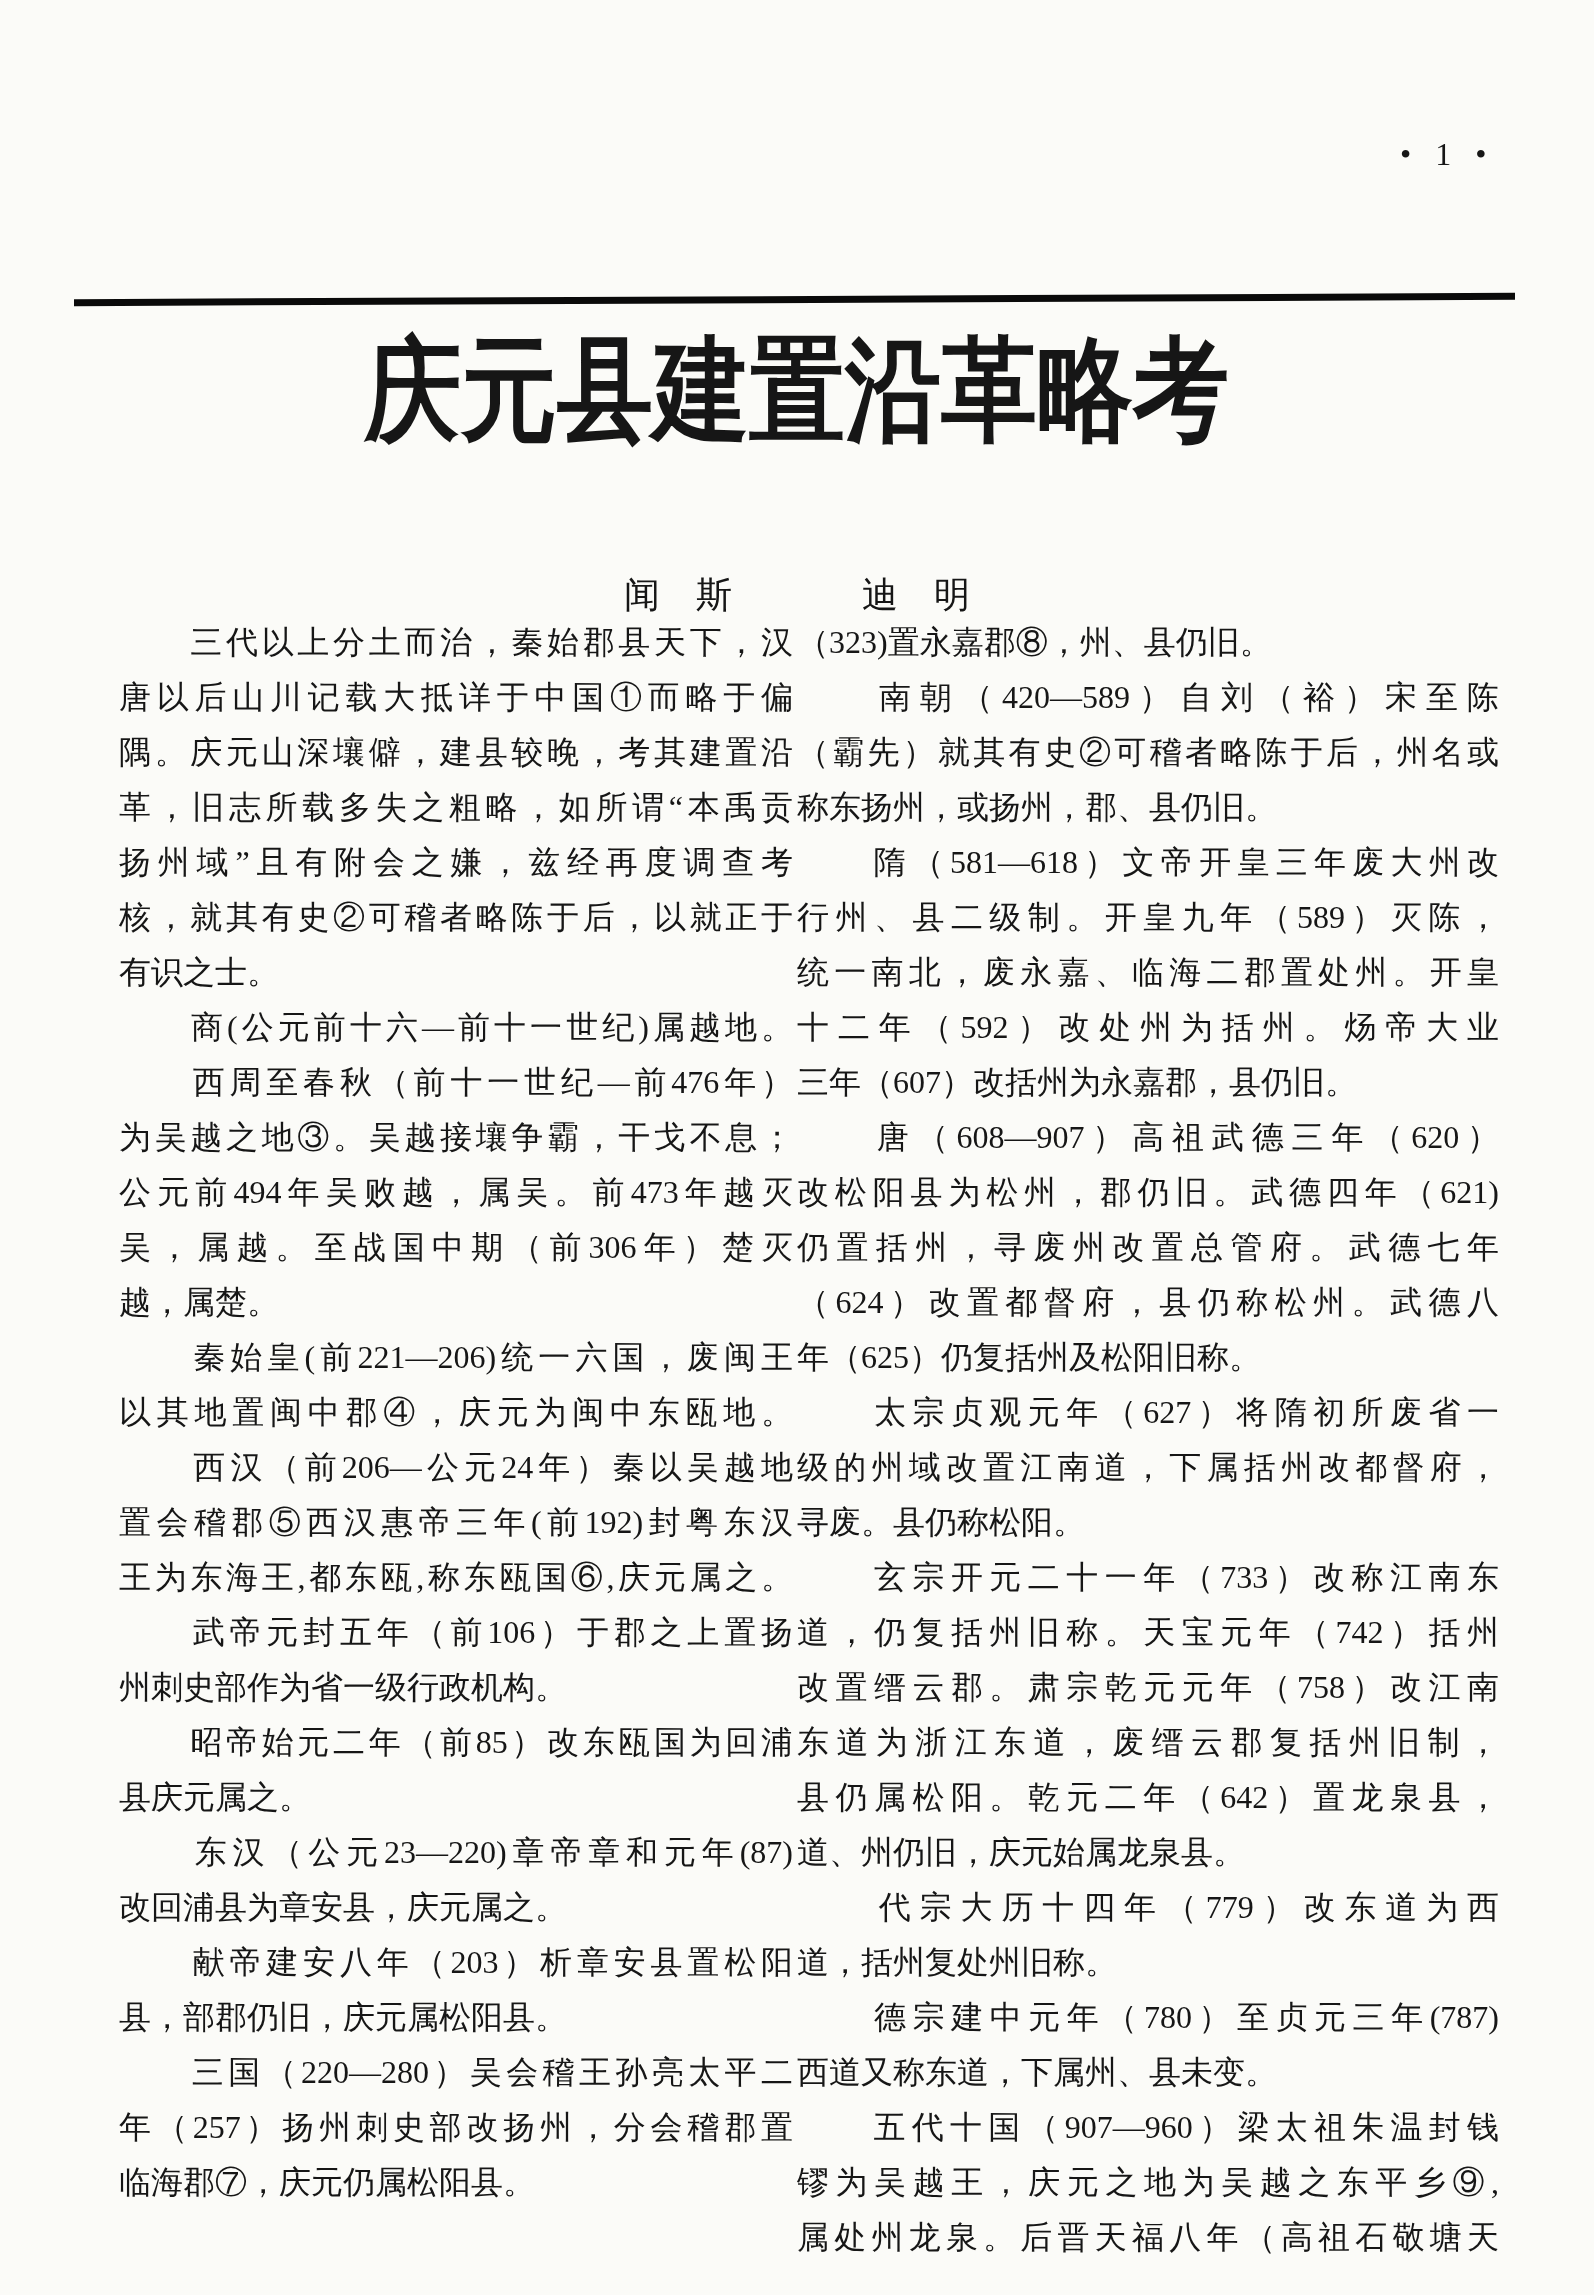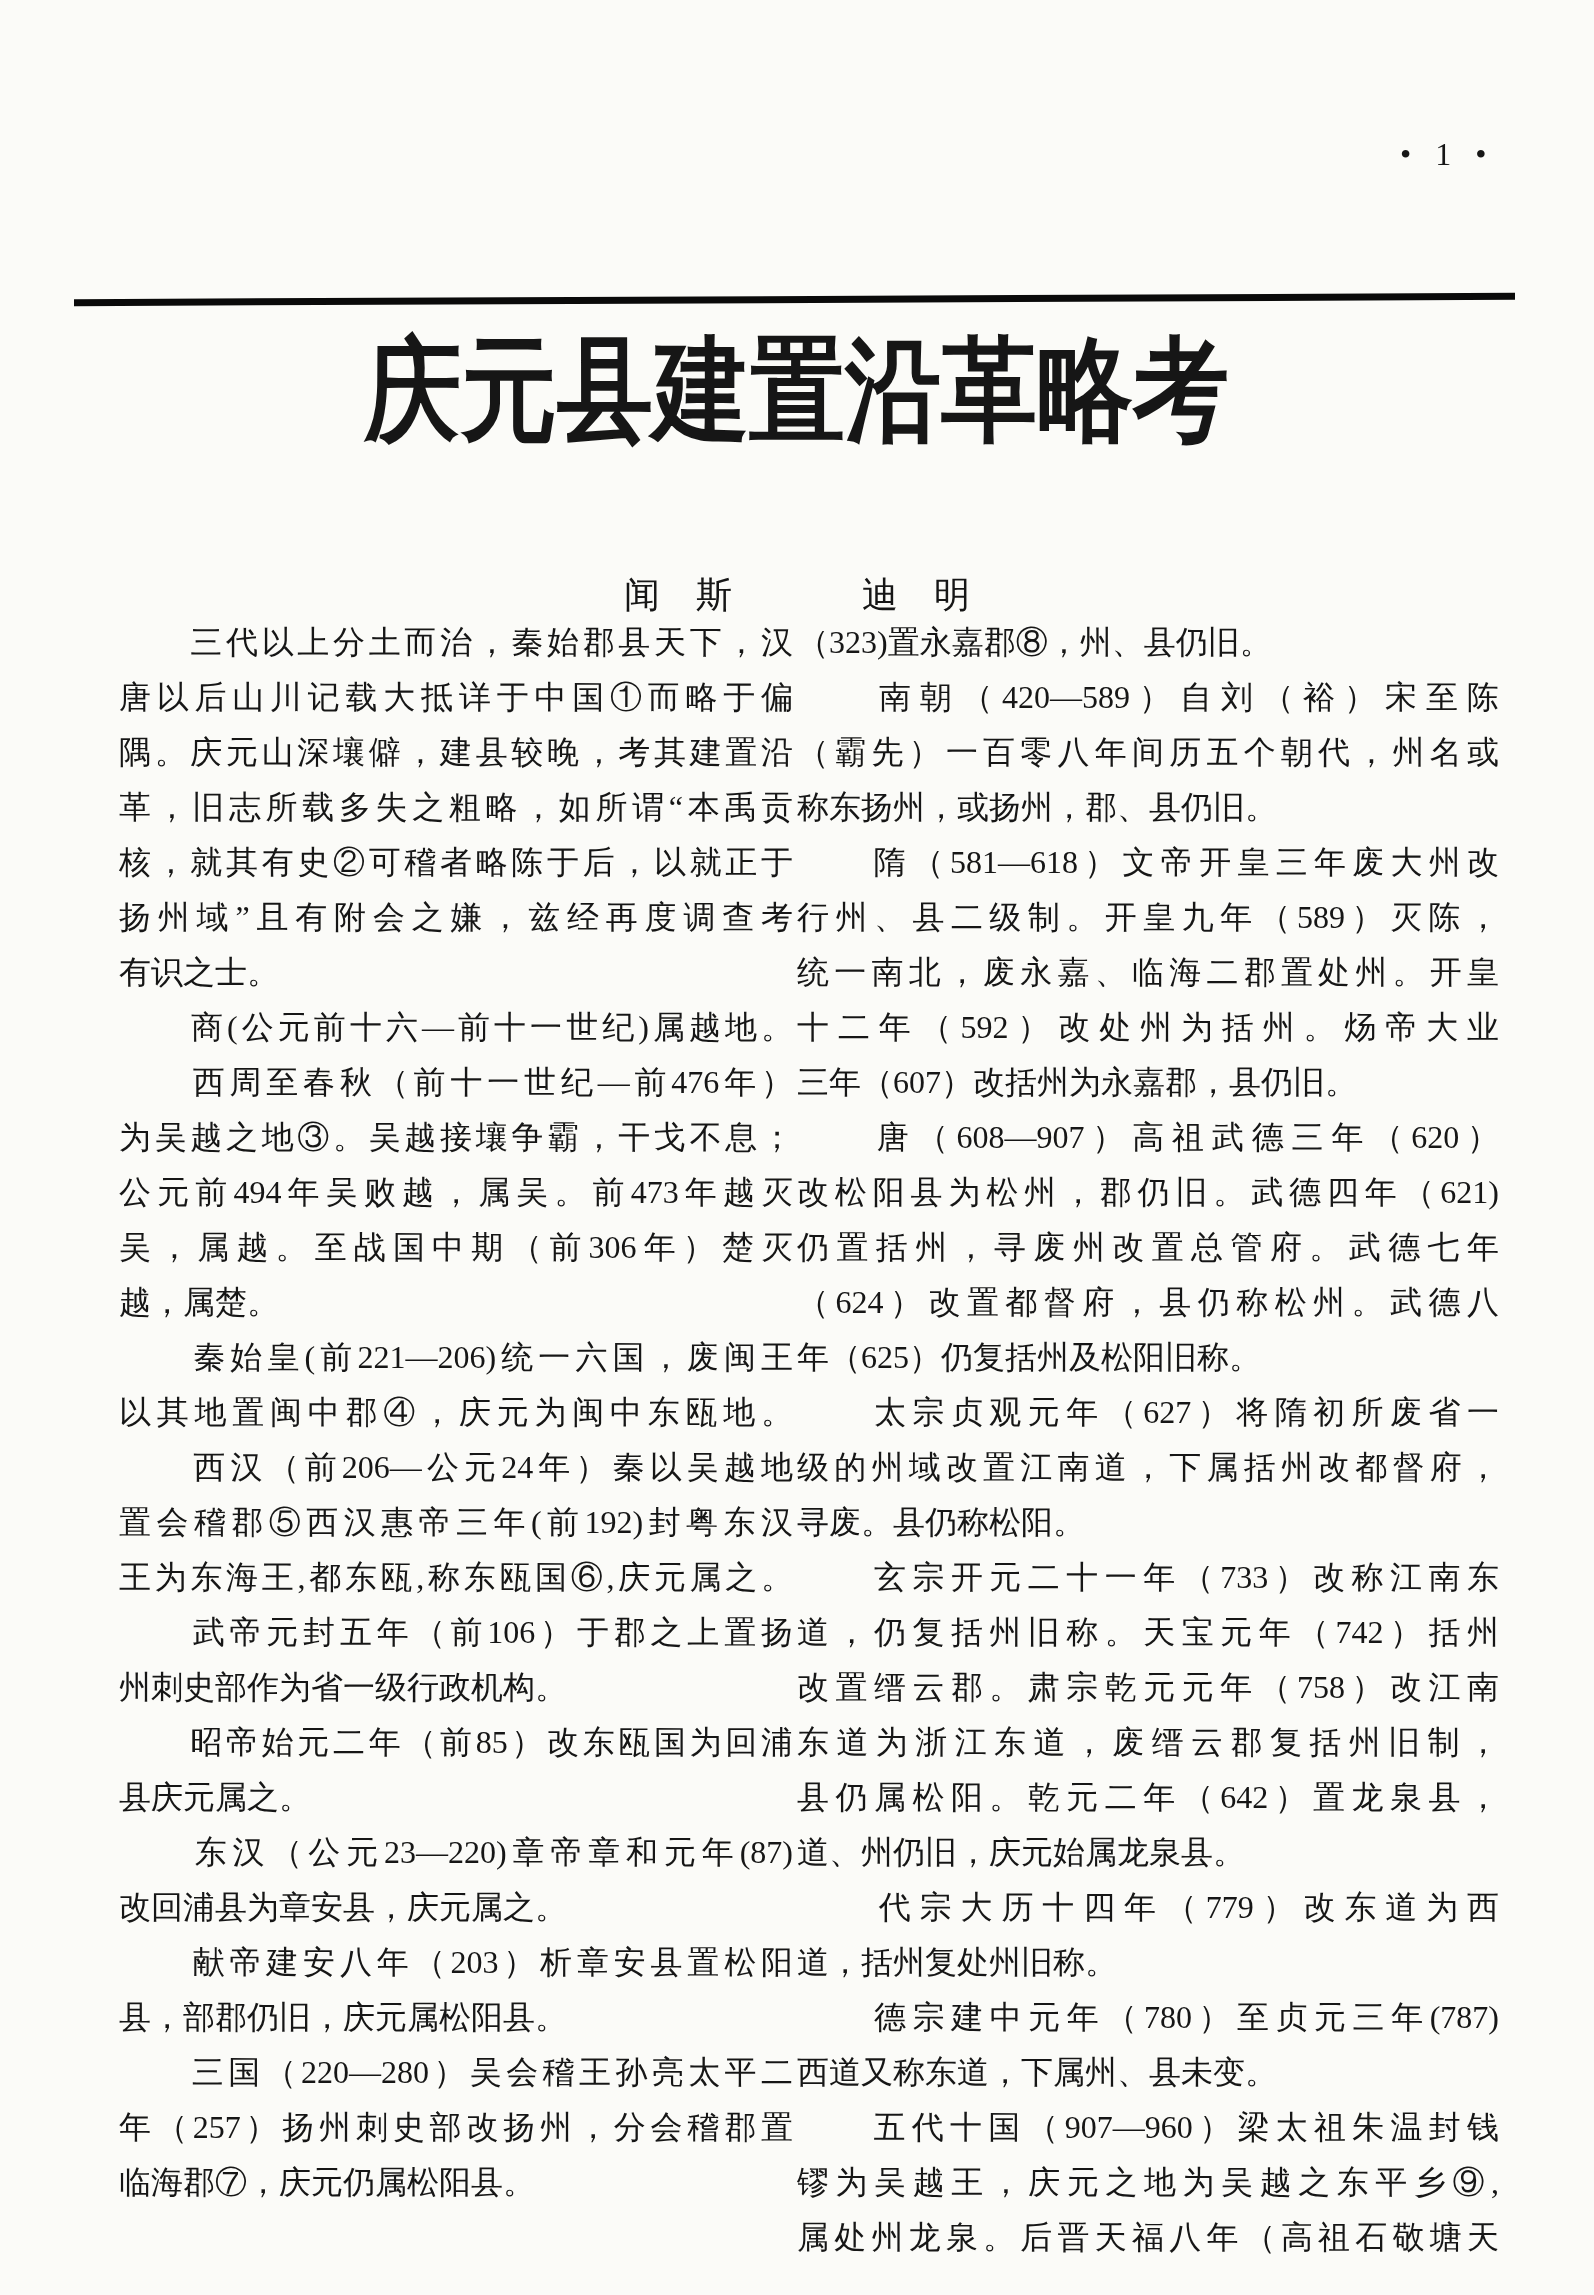--- a/index.html
+++ b/index.html
@@ -94,22 +94,22 @@
     <span class="author">闻　斯</span>
     <span class="author">迪　明</span>
   </div>
 
   <div class="columns">
     <div class="column column-left">
         <div class="line">　　三代以上分土而治，秦始郡县天下，汉</div>
         <div class="line">唐以后山川记载大抵详于中国①而略于偏</div>
         <div class="line">隅。庆元山深壤僻，建县较晚，考其建置沿</div>
         <div class="line">革，旧志所载多失之粗略，如所谓“本禹贡</div>
+        <div class="line">扬州域”且有附会之嫌，兹经再度调查考</div>
         <div class="line">核，就其有史②可稽者略陈于后，以就正于</div>
-        <div class="line">扬州域”且有附会之嫌，兹经再度调查考</div>
         <div class="line para-end">有识之士。</div>
         <div class="line">　　商(公元前十六—前十一世纪)属越地。</div>
         <div class="line">　　西周至春秋（前十一世纪—前476年）</div>
         <div class="line">为吴越之地③。吴越接壤争霸，干戈不息；</div>
         <div class="line">公元前494年吴败越，属吴。前473年越灭</div>
         <div class="line">吴，属越。至战国中期（前306年）楚灭</div>
         <div class="line para-end">越，属楚。</div>
         <div class="line">　　秦始皇(前221—206)统一六国，废闽王</div>
         <div class="line">以其地置闽中郡④，庆元为闽中东瓯地。</div>
         <div class="line">　　西汉（前206—公元24年）秦以吴越地</div>
@@ -123,21 +123,21 @@
         <div class="line para-end">改回浦县为章安县，庆元属之。</div>
         <div class="line">　　献帝建安八年（203）析章安县置松阳</div>
         <div class="line para-end">县，部郡仍旧，庆元属松阳县。</div>
         <div class="line">　　三国（220—280）吴会稽王孙亮太平二</div>
         <div class="line">年（257）扬州刺史部改扬州，分会稽郡置</div>
         <div class="line para-end">临海郡⑦，庆元仍属松阳县。</div>
       </div>
     <div class="column column-right">
         <div class="line para-end">（323)置永嘉郡⑧，州、县仍旧。</div>
         <div class="line">　　南朝（420—589）自刘（裕）宋至陈</div>
-        <div class="line">（霸先）一百零八年间历五个朝代，州名或</div>
+        <div class="line">（霸先）就其有史②可稽者略陈于后，州名或</div>
         <div class="line para-end">称东扬州，或扬州，郡、县仍旧。</div>
         <div class="line">　　隋（581—618）文帝开皇三年废大州改</div>
         <div class="line">行州、县二级制。开皇九年（589）灭陈，</div>
         <div class="line">统一南北，废永嘉、临海二郡置处州。开皇</div>
         <div class="line">十二年（592）改处州为括州。炀帝大业</div>
         <div class="line para-end">三年（607）改括州为永嘉郡，县仍旧。</div>
         <div class="line">　　唐（608—907）高祖武德三年（620）</div>
         <div class="line">改松阳县为松州，郡仍旧。武德四年（621)</div>
         <div class="line">仍置括州，寻废州改置总管府。武德七年</div>
         <div class="line">（624）改置都督府，县仍称松州。武德八</div>

